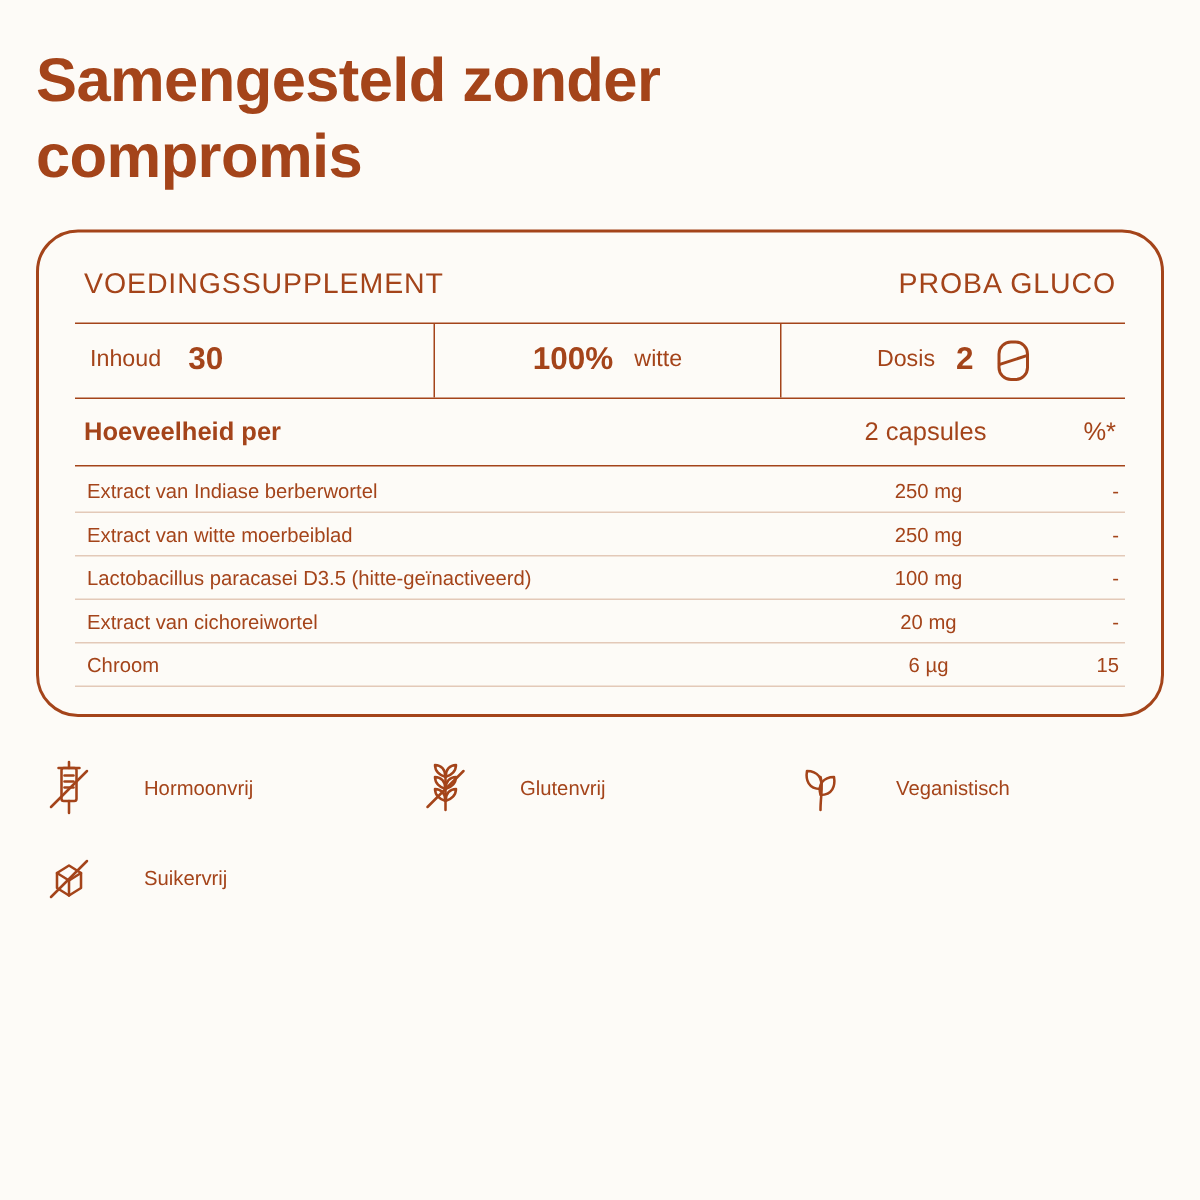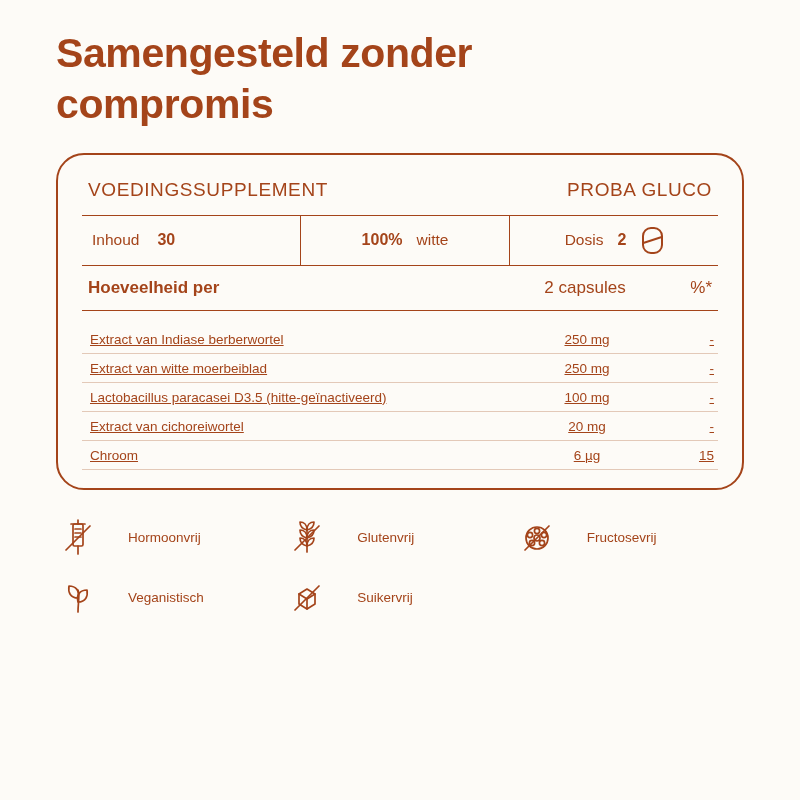--- a/index.html
+++ b/index.html
@@ -12,21 +12,21 @@
     background: #fdfbf7;
     font-family: "Liberation Sans", sans-serif;
     color: #a4441a;
     overflow: hidden;
   }
   .page {
     position: relative;
     width: 800px;
     height: 617px;
     box-sizing: border-box;
-    padding: 0 56px;
+    padding: 0 24px;
   }
   .headline {
     font-size: 41px;
     font-weight: bold;
     line-height: 1.25;
     color: #a4441a;
     padding-top: 28px;
     letter-spacing: -0.4px;
   }
   .headline .line {
@@ -61,21 +61,21 @@
     display: flex;
     align-items: center;
     justify-content: center;
     gap: 14px;
     padding: 11px 0;
     font-size: 15.5px;
   }
   .info-cell.first { justify-content: flex-start; padding-left: 10px; gap: 18px; text-align: right; }
   .info-cell + .info-cell { border-left: 1.5px solid #a4441a; }
   .info-cell .big {
-    font-size: 16px;
+    font-size: 21px;
     font-weight: bold;
   }
   .capsule-icon {
     display: inline-block;
     width: 17px;
     height: 23px;
     border: 2px solid #a4441a;
     border-radius: 9px;
     position: relative;
     margin-left: 2px;
@@ -98,23 +98,22 @@
     border-bottom: 1.5px solid #a4441a;
     font-size: 17px;
   }
   .amount-row .label { flex: 1; font-weight: bold; }
   .amount-row .col-amt { width: 150px; text-align: center; }
   .amount-row .col-pct { width: 52px; text-align: right; }
 
   table.ingredients {
     width: 100%;
     border-collapse: collapse;
-    margin-top: 14px;
+    margin-top: 2px;
     font-size: 13.5px;
-    text-decoration: underline;
   }
   table.ingredients td {
     border-bottom: 1px solid #e3c9b8;
     padding: 7px 0 6px 0;
   }
   table.ingredients tr:last-child td { border-bottom: 1px solid #e3c9b8; }
   table.ingredients td.name { padding-left: 8px; }
   table.ingredients td.amt { width: 150px; text-align: center; }
   table.ingredients td.pct { width: 52px; text-align: right; padding-right: 4px; }
 
@@ -243,35 +242,20 @@
           <path d="M22 22c-4-1-7-4-7-8 4 0 7 3 7 8z"></path>
           <path d="M22 22c4-1 7-4 7-8-4 0-7 3-7 8z"></path>
           <path d="M22 30c-4-1-7-4-7-8 4 0 7 3 7 8z"></path>
           <path d="M22 30c4-1 7-4 7-8-4 0-7 3-7 8z"></path>
           <line x1="10" y1="34" x2="34" y2="10"></line>
         </svg>
       </span>
       <span class="caption">Glutenvrij</span>
     </div>
 
-    <div class="feature">
-      <span>
-        <svg width="44" height="44" viewBox="0 0 44 44" fill="none" stroke="#a4441a" stroke-width="1.7" stroke-linecap="round" stroke-linejoin="round">
-          <circle cx="22" cy="22" r="11"></circle>
-          <circle cx="22" cy="22" r="3"></circle>
-          <circle cx="22" cy="15" r="2.6"></circle>
-          <circle cx="29" cy="19" r="2.6"></circle>
-          <circle cx="27" cy="27" r="2.6"></circle>
-          <circle cx="17" cy="27" r="2.6"></circle>
-          <circle cx="15" cy="19" r="2.6"></circle>
-          <line x1="10" y1="34" x2="34" y2="10"></line>
-        </svg>
-      </span>
-      <span class="caption">Fructosevrij</span>
-    </div>
 
 
     <div class="feature">
       <span>
         <svg width="44" height="44" viewBox="0 0 44 44" fill="none" stroke="#a4441a" stroke-width="1.7" stroke-linecap="round" stroke-linejoin="round">
           <path d="M22 36c0-10 2-16 0-22"></path>
           <path d="M22 22c-8 0-10-6-9-12 7 0 11 5 9 12z"></path>
           <path d="M22 26c8 0 10-6 9-12-7 0-11 5-9 12z"></path>
         </svg>
       </span>

